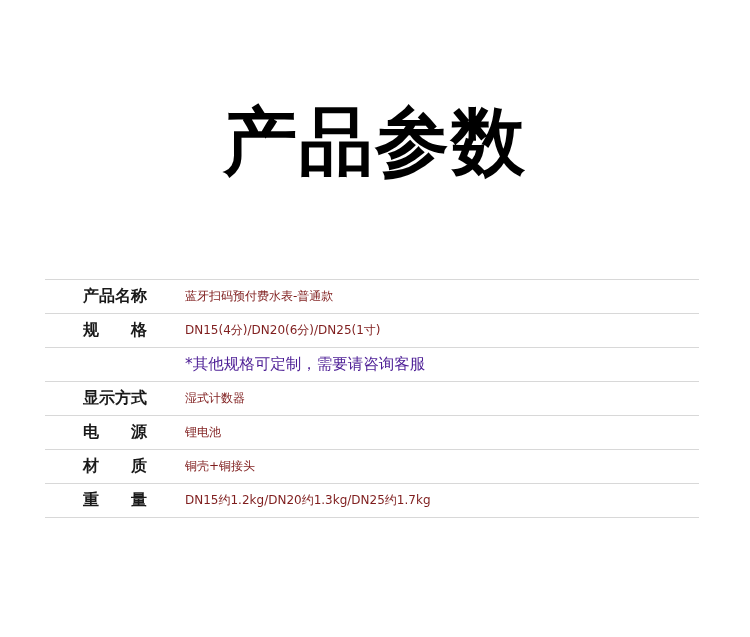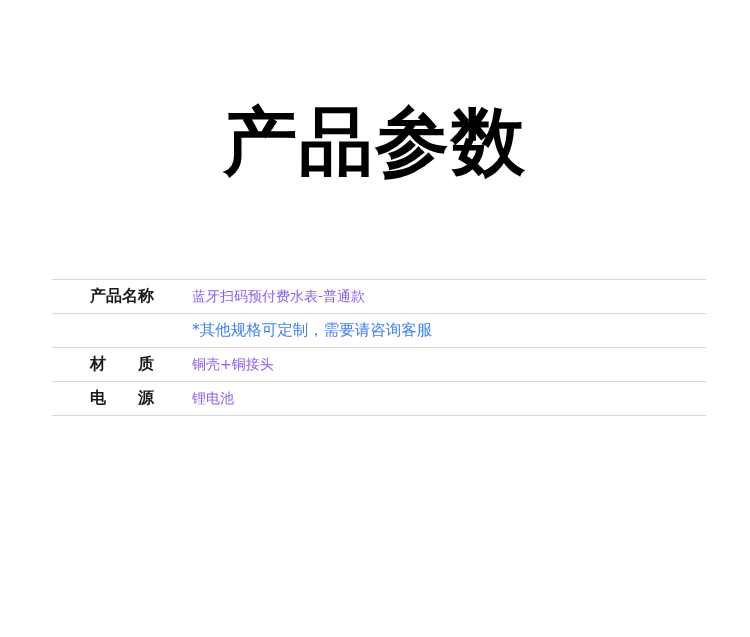--- a/index.html
+++ b/index.html
@@ -28,21 +28,21 @@
     font-family: "DejaVu Sans", sans-serif;
     font-size: 74px;
     font-weight: 700;
     letter-spacing: 2px;
     color: #000000;
     line-height: 1;
   }
   .spec-table {
     position: absolute;
     top: 279px;
-    left: 52px;
+    left: 45px;
     width: 654px;
     border-collapse: collapse;
     table-layout: fixed;
   }
   .spec-table tr {
     height: 34px;
   }
   .spec-table td {
     border-top: 1px solid #d8d8d8;
     border-bottom: 1px solid #d8d8d8;
@@ -57,54 +57,66 @@
     color: #1a1a1a;
     padding: 4px 6px;
     font-family: "DejaVu Sans", sans-serif;
   }
   .label-cell .lbl {
     display: inline-block;
     white-space: pre;
   }
   .value-cell {
     text-align: left;
-    font-size: 14px;
-    color: #8b5cf6;
+    font-size: 12px;
+    color: #7f1d1d;
     padding: 4px 0 4px 14px;
     font-family: "DejaVu Sans", sans-serif;
   }
   .value-cell.note {
-    color: #3b82f6;
+    color: #4c1d95;
     font-size: 15.5px;
   }
   .spec-table tr.note-row .label-cell {
     color: transparent;
   }
 </style>
 </head>
 <body>
 
 <div class="page">
 
   <div class="title">产品参数</div>
 
   <table class="spec-table">
     <tbody>
         <tr>
           <td class="label-cell"><span class="lbl">产品名称</span></td>
           <td class="value-cell">蓝牙扫码预付费水表-普通款</td>
         </tr>
+        <tr>
+          <td class="label-cell"><span class="lbl">规　　格</span></td>
+          <td class="value-cell">DN15(4分)/DN20(6分)/DN25(1寸)</td>
+        </tr>
         <tr class="note-row">
           <td class="label-cell"><span class="lbl"></span></td>
           <td class="value-cell note">*其他规格可定制，需要请咨询客服</td>
+        </tr>
+        <tr>
+          <td class="label-cell"><span class="lbl">显示方式</span></td>
+          <td class="value-cell">湿式计数器</td>
+        </tr>
+        <tr>
+          <td class="label-cell"><span class="lbl">电　　源</span></td>
+          <td class="value-cell">锂电池</td>
         </tr>
         <tr>
           <td class="label-cell"><span class="lbl">材　　质</span></td>
           <td class="value-cell">铜壳+铜接头</td>
         </tr>
         <tr>
-          <td class="label-cell"><span class="lbl">电　　源</span></td>
-          <td class="value-cell">锂电池</td>
+          <td class="label-cell"><span class="lbl">重　　量</span></td>
+          <td class="value-cell">DN15约1.2kg/DN20约1.3kg/DN25约1.7kg</td>
         </tr>
       </tbody>
   </table>
 
 </div>
 
 </body></html>

